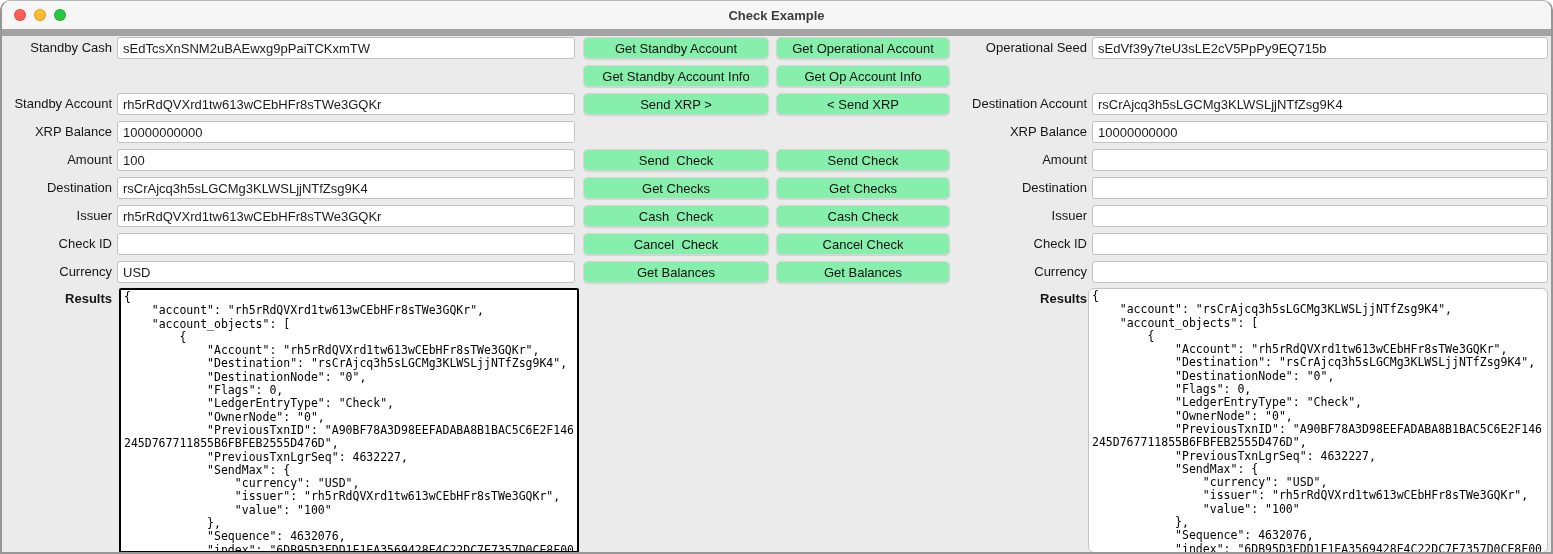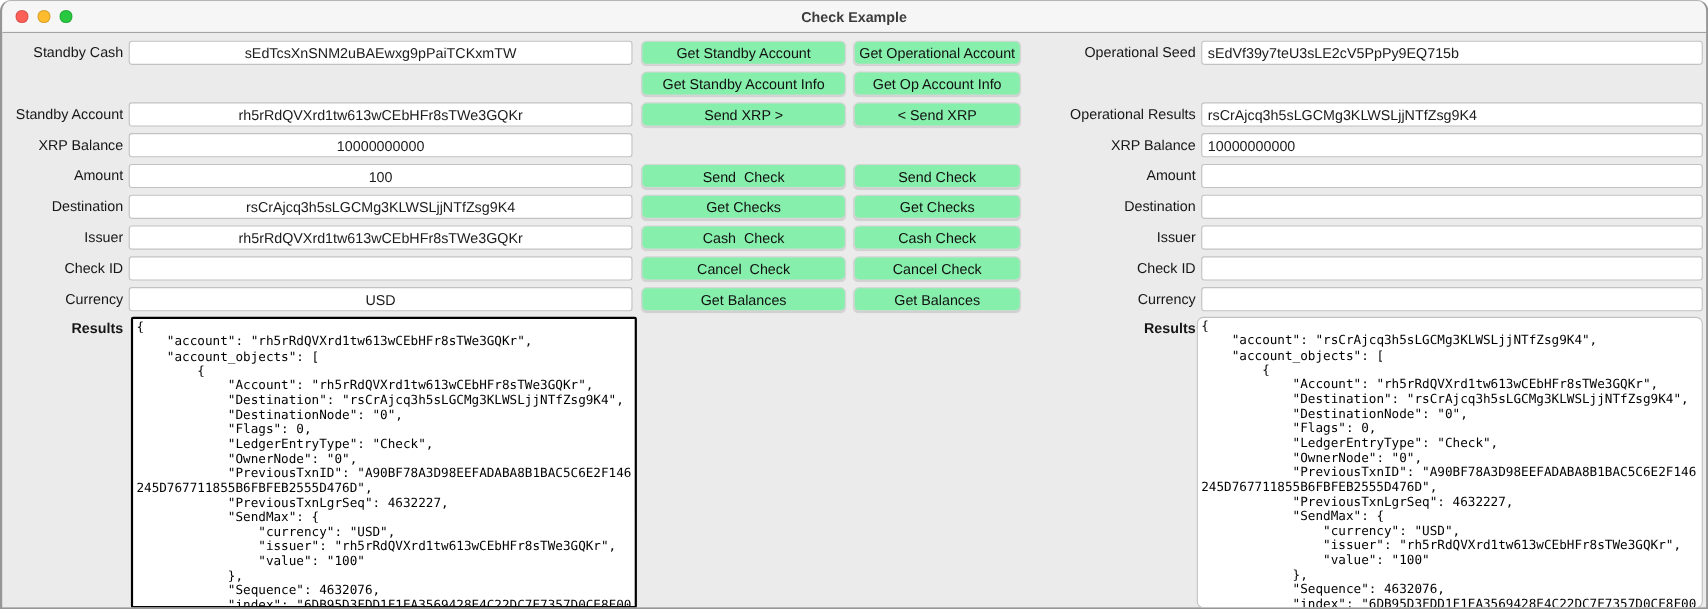--- a/index.html
+++ b/index.html
@@ -5,21 +5,21 @@
   html,body{margin:0;padding:0;background:#ffffff;}
   .window{
     position:relative;width:1553px;height:554px;box-sizing:border-box;
     border:2px solid #969696;border-top:1px solid #b5b5b5;
     border-radius:10px 10px 0 0;overflow:hidden;
     background:#ebebeb;
     font-family:"Liberation Sans","DejaVu Sans",sans-serif;
   }
   .titlebar{
     position:absolute;top:0;left:0;right:0;height:28px;
-    background:#f6f6f6;border-bottom:1px solid #a3a3a3;
+    background:#f6f6f6;border-bottom:7px solid #a3a3a3;
     display:flex;align-items:center;justify-content:center;
   }
   .title{font-size:13px;font-weight:bold;color:#3c3c3c;}
   .lights{position:absolute;left:12px;top:8px;display:flex;gap:8px;}
   .light{width:12px;height:12px;border-radius:50%;border:1px solid rgba(0,0,0,0.15);box-sizing:border-box;}
   .light.red{background:#ff5f57;}
   .light.yellow{background:#febc2e;}
   .light.green{background:#28c840;}
 
   
@@ -31,33 +31,33 @@
     text-align:right;white-space:nowrap;
   }
   .lbl.L{left:0;width:110px;}
   .lbl.R{left:930px;width:155px;}
   .inp{
     position:absolute;height:22px;box-sizing:border-box;
     background:#ffffff;border:1px solid #c2c2c2;border-radius:3px;
     font-family:"Liberation Sans","DejaVu Sans",sans-serif;
     font-size:13px;color:#1c1c1c;padding:0 5px;outline:none;
   }
-  .inp.L{left:115px;width:458px;text-align:center;}
+  .inp.L{left:115px;width:458px;}
   .inp.R{left:1090px;width:456px;}
 
   .btn{
     position:absolute;height:22px;box-sizing:border-box;
     background:#86efac;border:1px solid #d6d6d6;border-radius:5px;
     box-shadow:0 1px 1px rgba(0,0,0,0.12);
     font-family:"Liberation Sans","DejaVu Sans",sans-serif;
     font-size:13px;color:#111111;white-space:pre;
     display:flex;align-items:center;justify-content:center;cursor:default;
   }
   .btn.A{left:581px;width:186px;}
-  .btn.B{left:774px;width:152px;}
+  .btn.B{left:774px;width:174px;}
 
   .results-lbl{position:absolute;top:290px;font-size:13px;color:#161616;text-align:right;font-weight:bold;}
   .results-lbl.L{left:0;width:110px;}
   .results-lbl.R{left:930px;width:155px;}
 
   .results-box{
     position:absolute;top:287px;width:460px;height:265px;box-sizing:border-box;
     background:#ffffff;overflow:hidden;
   }
   .results-box.L{left:117px;border:2px solid #000000;border-radius:2px;}
@@ -144,21 +144,21 @@
   <button class="btn B r3">&lt; Send XRP</button>
   <button class="btn B r5">Send Check</button>
   <button class="btn B r6">Get Checks</button>
   <button class="btn B r7">Cash Check</button>
   <button class="btn B r8">Cancel Check</button>
   <button class="btn B r9">Get Balances</button>
 
   <div class="lbl R r1">Operational Seed</div>
   <input class="inp R r1" value="sEdVf39y7teU3sLE2cV5PpPy9EQ715b" style="">
 
-  <div class="lbl R r3">Operational Results</div>
+  <div class="lbl R r3">Destination Account</div>
   <input class="inp R r3" value="rsCrAjcq3h5sLGCMg3KLWSLjjNTfZsg9K4" style="">
 
   <div class="lbl R r4">XRP Balance</div>
   <input class="inp R r4" value="10000000000" style="">
 
   <div class="lbl R r5">Amount</div>
   <input class="inp R r5" value="" style="">
 
   <div class="lbl R r6">Destination</div>
   <input class="inp R r6" value="" style="">

